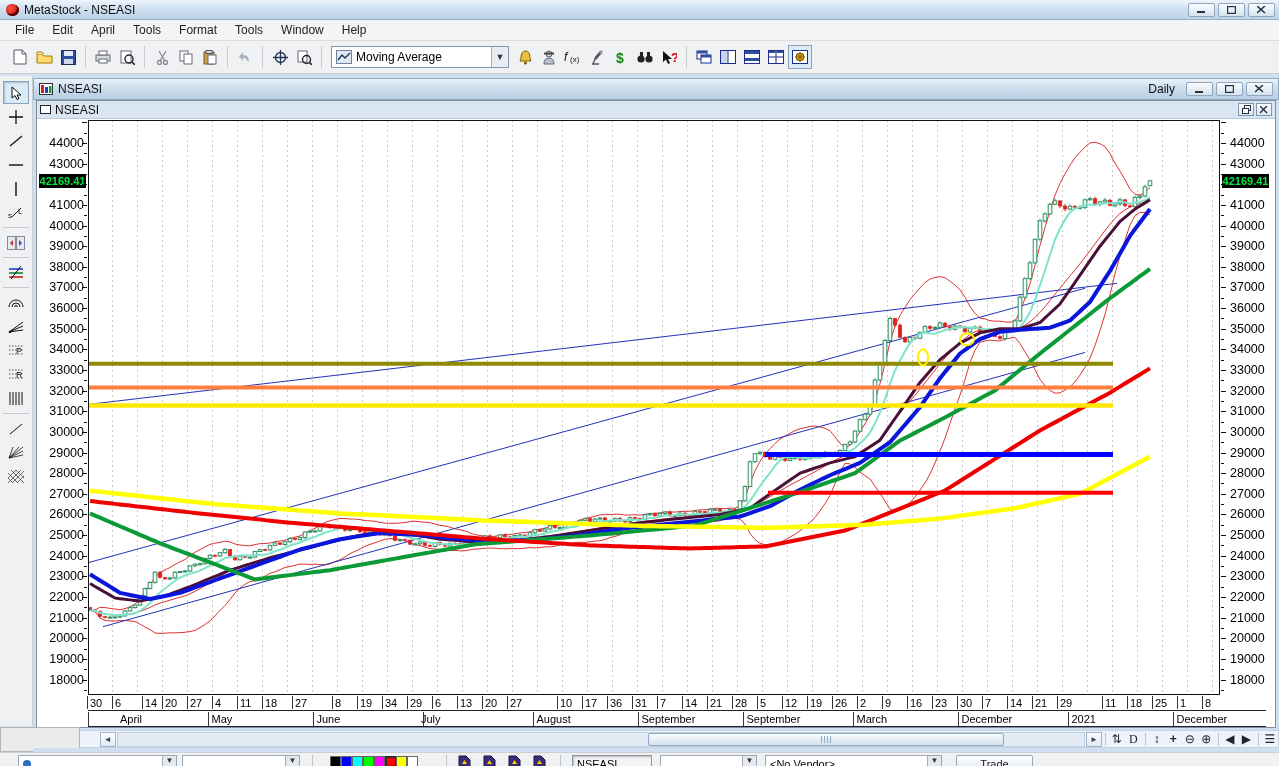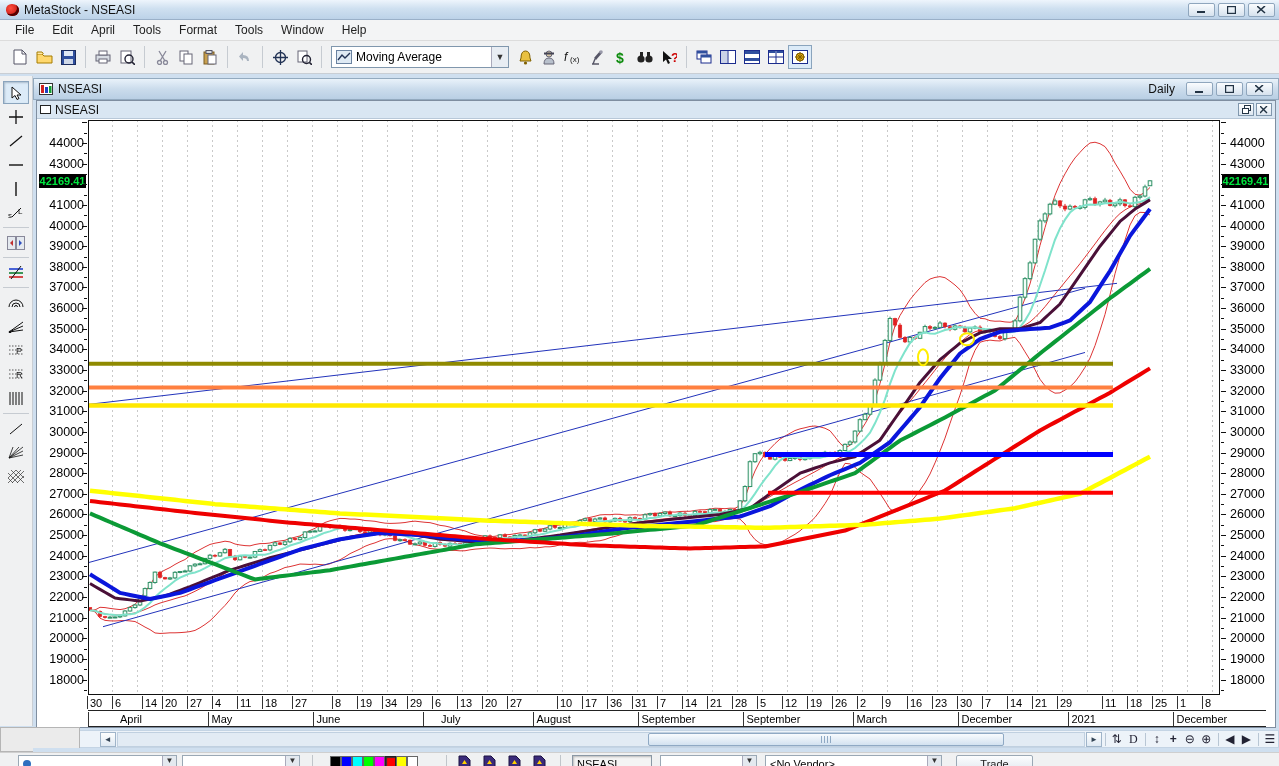--- a/index.html
+++ b/index.html
@@ -1081,21 +1081,21 @@
     <div class="dlabel" style="left: 1117px;">8</div>
   </div>
 <div class="abs" id="month-row">
     <div class="dtick" style="left: 0px; height: 14px;"></div>
     <div class="dlabel" style="left: 4px; margin-left: 28px;">April</div>
     <div class="dtick" style="left: 119.5px; height: 14px;"></div>
     <div class="dlabel" style="left: 123.5px;">May</div>
     <div class="dtick" style="left: 224.5px; height: 14px;"></div>
     <div class="dlabel" style="left: 228.5px;">June</div>
     <div class="dtick" style="left: 334.5px; height: 14px;"></div>
-    <div class="dlabel" style="left: 353px;">July</div>
+    <div class="dlabel" style="left: 333px;">July</div>
     <div class="dtick" style="left: 444.5px; height: 14px;"></div>
     <div class="dlabel" style="left: 448.5px;">August</div>
     <div class="dtick" style="left: 549.5px; height: 14px;"></div>
     <div class="dlabel" style="left: 553.5px;">September</div>
     <div class="dtick" style="left: 654.5px; height: 14px;"></div>
     <div class="dlabel" style="left: 658.5px;">September</div>
     <div class="dtick" style="left: 764.5px; height: 14px;"></div>
     <div class="dlabel" style="left: 768.5px;">March</div>
     <div class="dtick" style="left: 869.5px; height: 14px;"></div>
     <div class="dlabel" style="left: 873.5px;">December</div>

